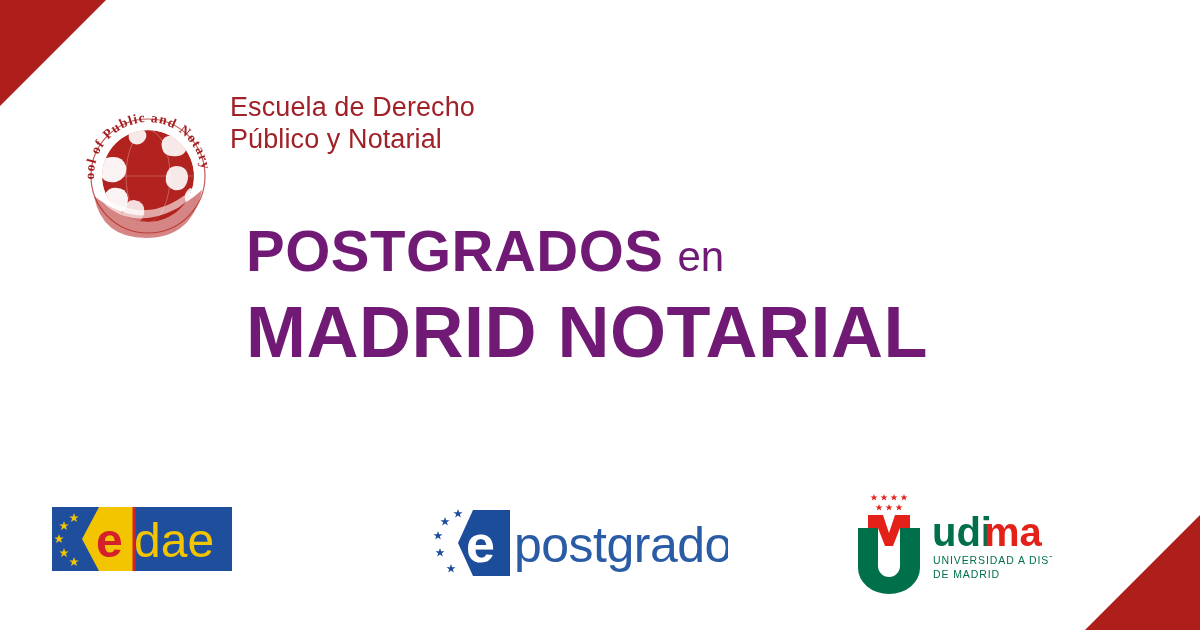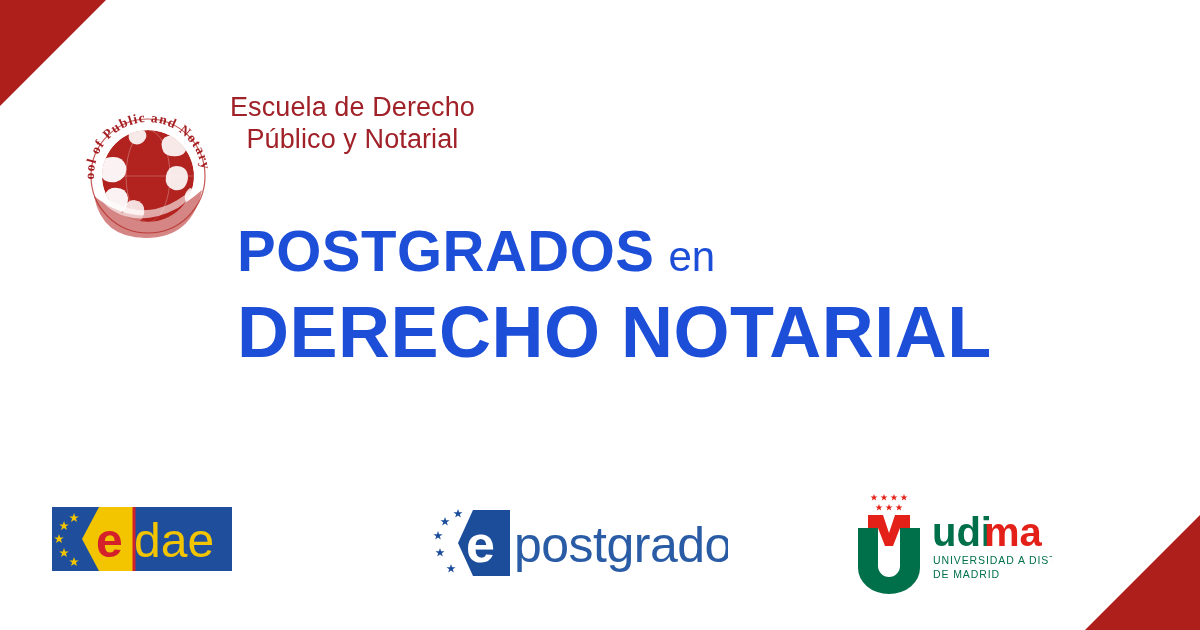--- a/index.html
+++ b/index.html
@@ -56,29 +56,28 @@
     margin-left: 6px;
     color: #A02128;
     font-size: 27px;
     line-height: 1.18;
     font-weight: 400;
     letter-spacing: 0.1px;
     white-space: nowrap;
   }
   #school-name .ln2 {
     display: block;
-    text-align: center;
   }
 
   
   #headline {
     position: absolute;
-    left: 237px;
+    left: 246px;
     top: 222px;
-    color: #1d4ed8;
+    color: #701a75;
   }
   #headline-line1 {
     font-size: 58px;
     font-weight: bold;
     letter-spacing: 0.5px;
     line-height: 1.0;
     white-space: nowrap;
   }
   #headline-line1 .em-word {
     font-weight: bold;
@@ -183,21 +182,21 @@
     <div id="school-name">
       <span>Escuela de Derecho</span>
       <span class="ln2">Público y Notarial</span>
     </div>
   </div>
 
   <div id="headline">
     <div id="headline-line1">
       <span class="em-word">POSTGRADOS</span><span class="light-word">en</span>
     </div>
-    <div id="headline-line2">DERECHO NOTARIAL</div>
+    <div id="headline-line2">MADRID NOTARIAL</div>
   </div>
 
   <div id="partners">
 
     <div id="partner-edae" class="partner">
       <svg id="edae-mark" viewBox="0 0 180 64">
         <rect x="0" y="0" width="180" height="64" fill="#1F4E9D"></rect>
 
         <path d="M 47,0 L 82,0 L 82,64 L 47,64 L 30,32 Z" fill="#F2C500"></path>
         <line x1="82" y1="0" x2="82" y2="64" stroke="#D3202A" stroke-width="3"></line>

